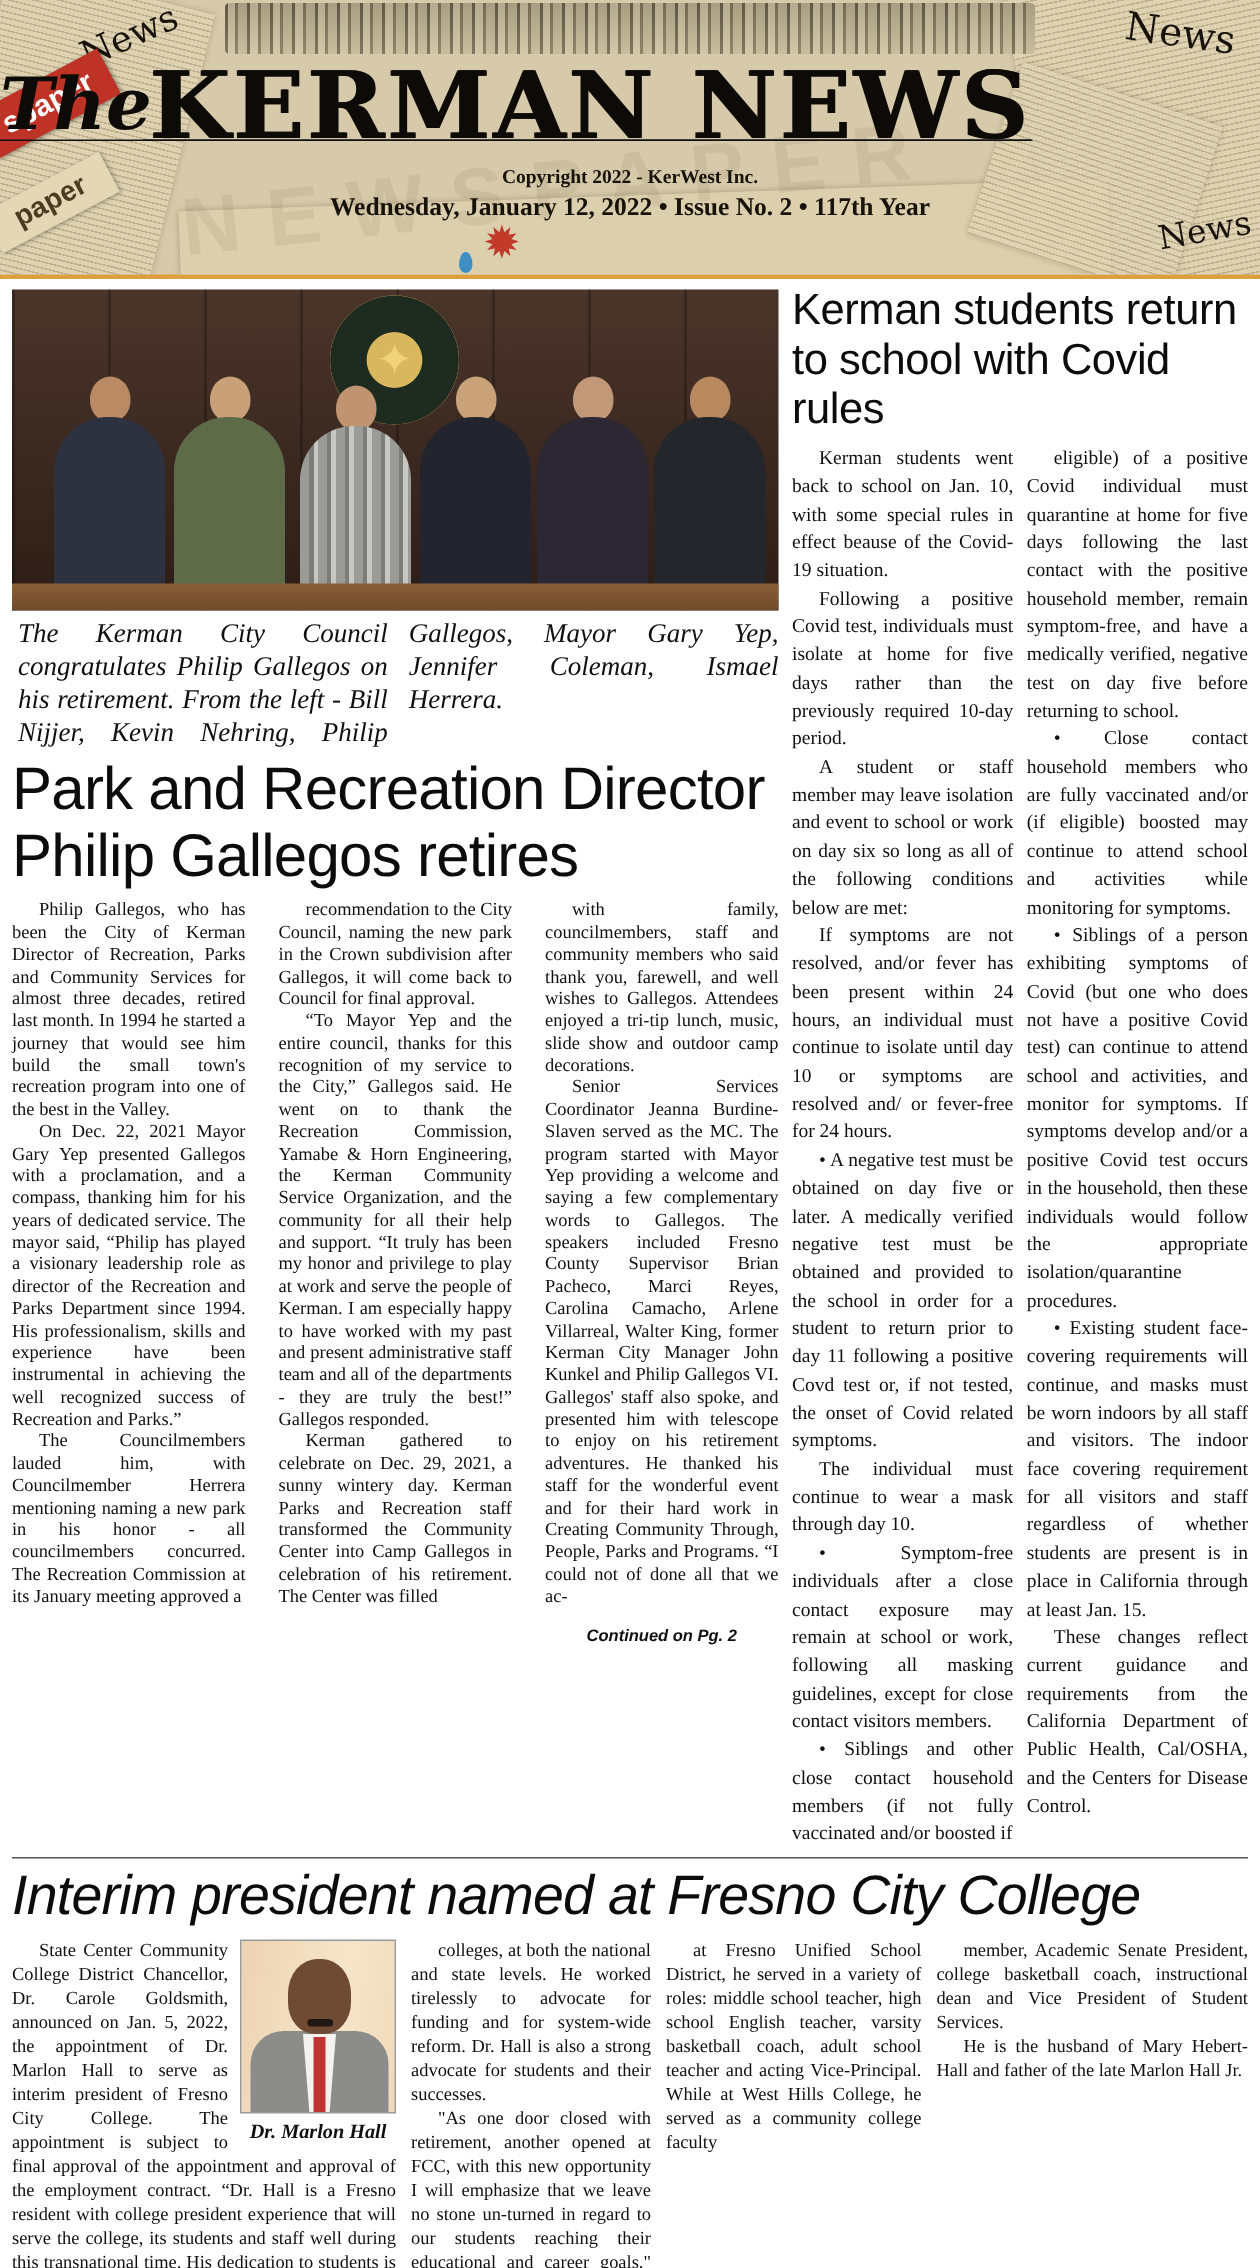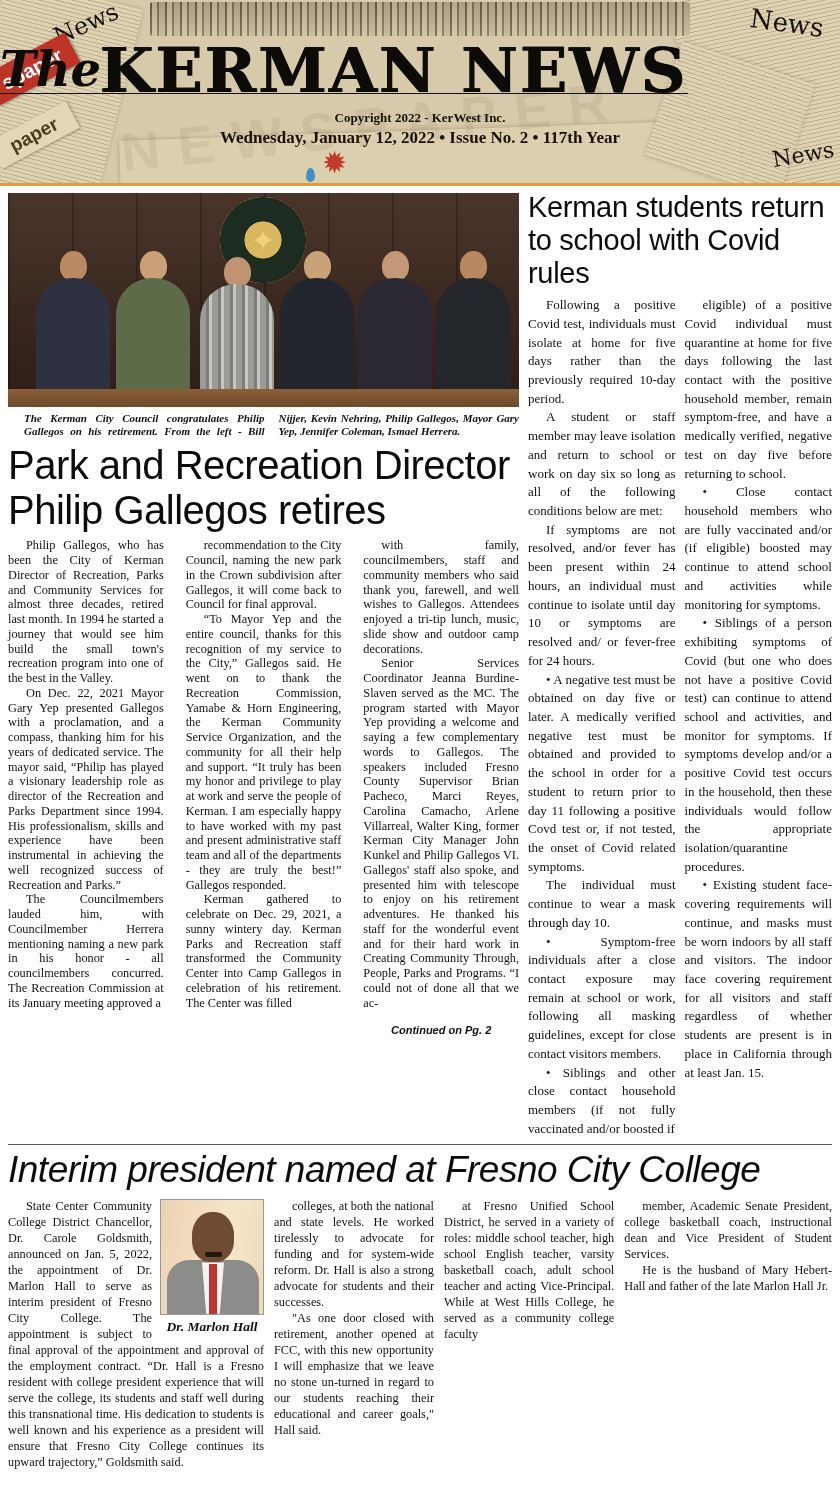--- a/index.html
+++ b/index.html
@@ -81,22 +81,22 @@
   .seal { position:absolute; left:212px; top:4px; width:86px; height:86px; border-radius:50%;
     background:radial-gradient(circle at 50% 50%, #d8b75e 0 30%, #1e2b20 31% 70%, #caa94f 71% 100%);
     display:flex; align-items:center; justify-content:center; color:#f0d27a; font-size:30px; }
   .person { position:absolute; }
   .person .head { width:27px; height:30px; border-radius:50% 50% 46% 46%; margin:0 auto; }
   .person .body { width:74px; height:120px; border-radius:36px 36px 0 0; margin-top:-3px; }
   .desk { position:absolute; bottom:0; left:0; width:100%; height:18px;
     background:linear-gradient(#8a5f38,#6f4a2a); }
 
   .photo-caption {
-    column-count:2; column-gap:14px; margin:5px 0 2px 16px;
-    font-weight:bold; font-style:italic; font-size:11px; line-height:1.22;
+    column-count:2; column-gap:14px; margin:5px 0 2px 4px;
+    font-weight:normal; font-style:italic; font-size:18px; line-height:1.22;
   }
   .photo-caption-text { text-align:justify; }
 
   .headline-1 {
     font-family:"Liberation Sans",sans-serif; font-size:40px; line-height:1.12;
     font-weight:normal; color:#0c0c0c; margin:4px 0 6px 0; letter-spacing:-.5px;
   }
   .retire-body .col p { font-size:12.3px; line-height:1.2; }
   .retire-body { gap:22px; }
   .continued { text-align:center; font-family:"Liberation Sans",sans-serif;
@@ -222,33 +222,35 @@
             <p>Senior Services Coordinator Jeanna Burdine-Slaven served as the MC. The program started with Mayor Yep providing a welcome and saying a few complementary words to Gallegos. The speakers included Fresno County Supervisor Brian Pacheco, Marci Reyes, Carolina Camacho, Arlene Villarreal, Walter King, former Kerman City Manager John Kunkel and Philip Gallegos VI.  Gallegos' staff also spoke, and presented him with telescope to enjoy on his retirement adventures.  He thanked his staff for the wonderful event and for their hard work in Creating Community Through, People, Parks and Programs. “I could not of done all that we ac-</p>
             <div class="continued">Continued on Pg. 2</div>
           </div>
         </div>
     </div>
 
     <div class="right-zone">
       <h2 class="headline-2">Kerman students return to school with Covid rules</h2>
       <div class="cols covid-body">
           <div class="col">
+            <p>Kerman students went back to school on Jan. 10, with some special rules in effect beause of the Covid-19 situation.</p>
             <p>Following a positive Covid test, individuals must isolate at home for five days rather than the previously required 10-day period.</p>
-            <p>A student or staff member may leave isolation and return to school or work on day six so long as all of the following conditions below are met:</p>
+            <p>A student or staff member may leave isolation and event to school or work on day six so long as all of the following conditions below are met:</p>
             <p>If symptoms are not resolved, and/or fever has been present within 24 hours, an individual must continue to isolate until day 10 or symptoms are resolved and/ or fever-free for 24 hours.</p>
             <p>• A negative test must be obtained on day five or later. A medically verified negative test must be obtained and provided to the school in order for a student to return prior to day 11 following a positive Covd test or, if not tested, the onset of Covid related symptoms.</p>
             <p>The individual must continue to wear a mask through day 10.</p>
             <p>• Symptom-free individuals after a close contact exposure may remain at school or work, following all masking guidelines, except for close contact visitors members.</p>
             <p>• Siblings and other close contact household members (if not fully vaccinated and/or boosted if</p>
           </div>
           <div class="col">
             <p>eligible) of a positive Covid individual must quarantine at home for five days following the last contact with the positive household member, remain symptom-free, and have a medically verified, negative test on day five before returning to school.</p>
             <p>• Close contact household members who are fully vaccinated and/or (if eligible) boosted may continue to attend school and activities while monitoring for symptoms.</p>
             <p>• Siblings of a person exhibiting symptoms of Covid (but one who does not have a positive Covid test) can continue to attend school and activities, and monitor for symptoms. If symptoms develop and/or a positive Covid test occurs in the household, then these individuals would follow the appropriate isolation/quarantine procedures.</p>
             <p>• Existing student face-covering requirements will continue, and masks must be worn indoors by all staff and visitors. The indoor face covering requirement for all visitors and staff regardless of whether students are present is in place in California through at least Jan. 15.</p>
+            <p>These changes reflect current guidance and requirements from the California Department of Public Health, Cal/OSHA, and the Centers for Disease Control.</p>
           </div>
         </div>
     </div>
   </div>
 
   <section class="fcc-section">
     <h2 class="headline-3">Interim president named at Fresno City College</h2>
     <div class="fcc-body">
       <div class="fcc-c1">
         <figure class="hall-figure">

